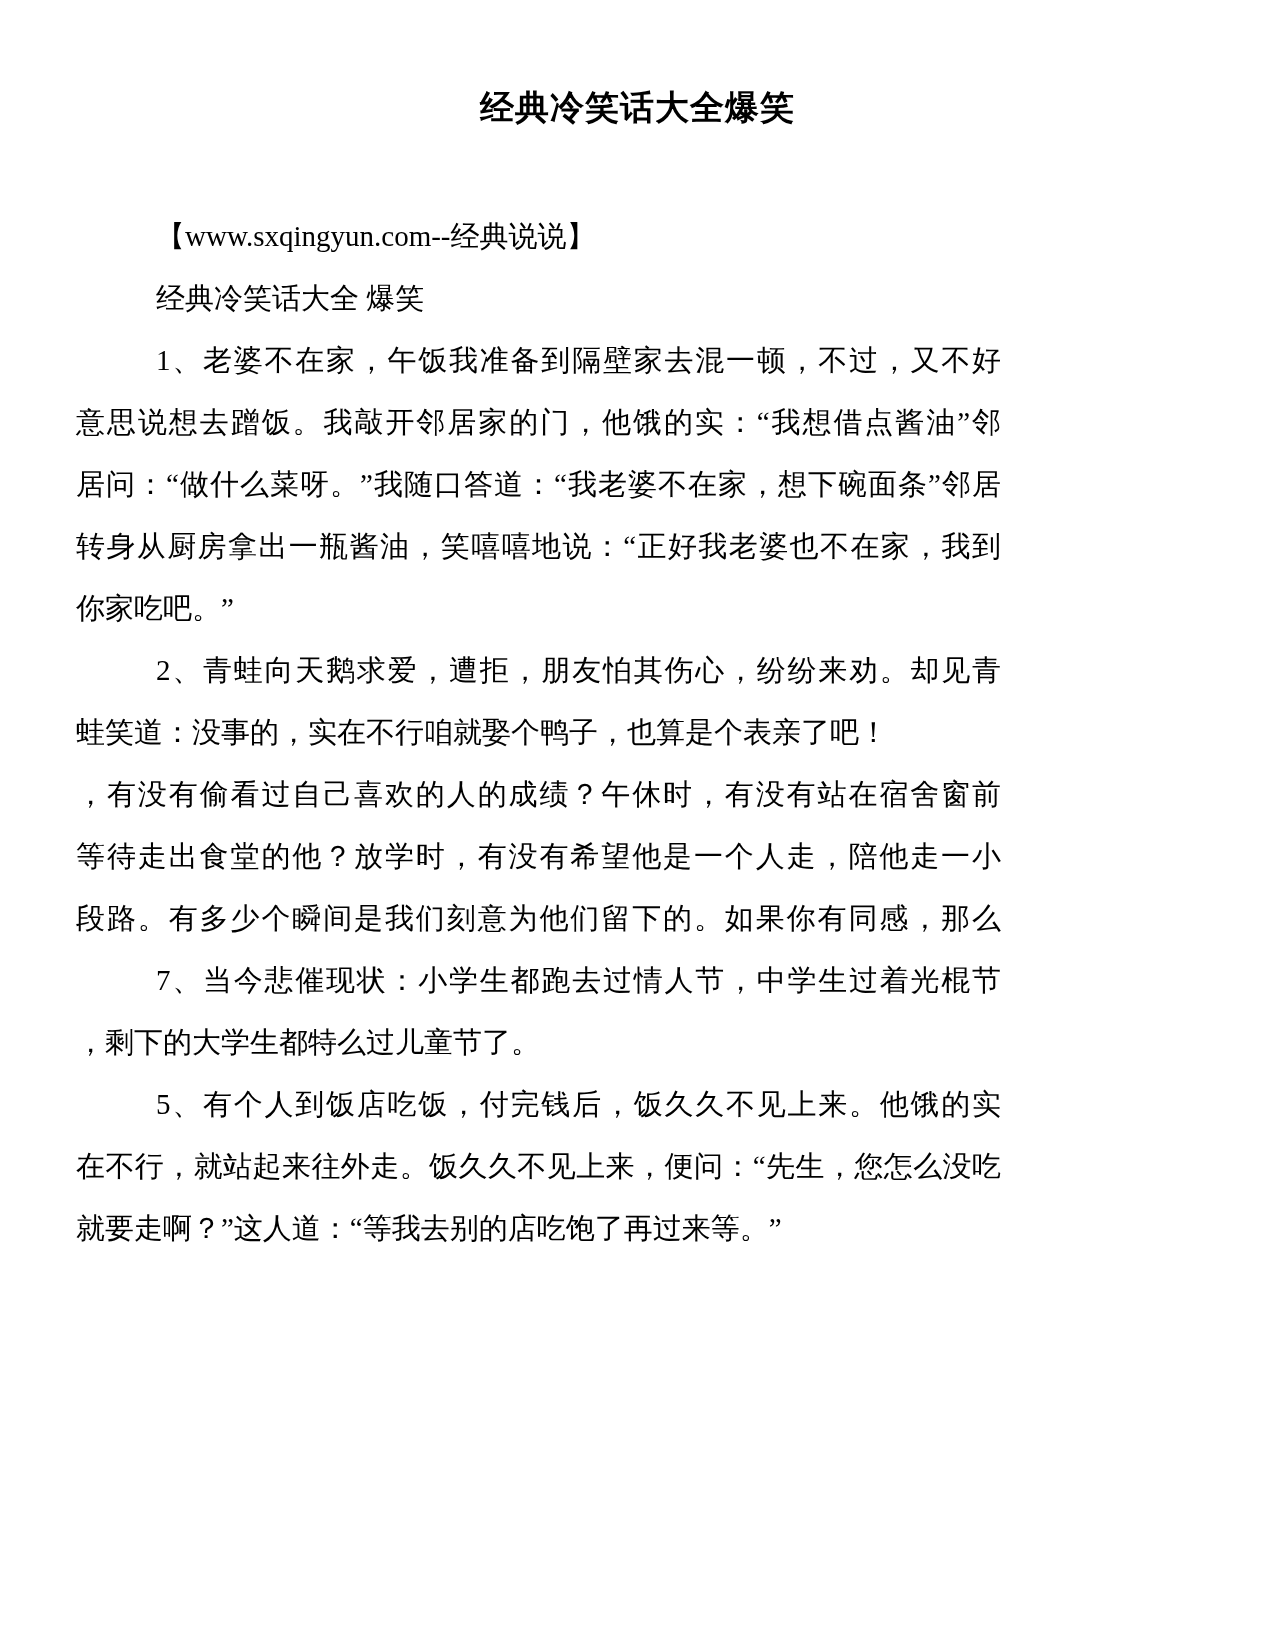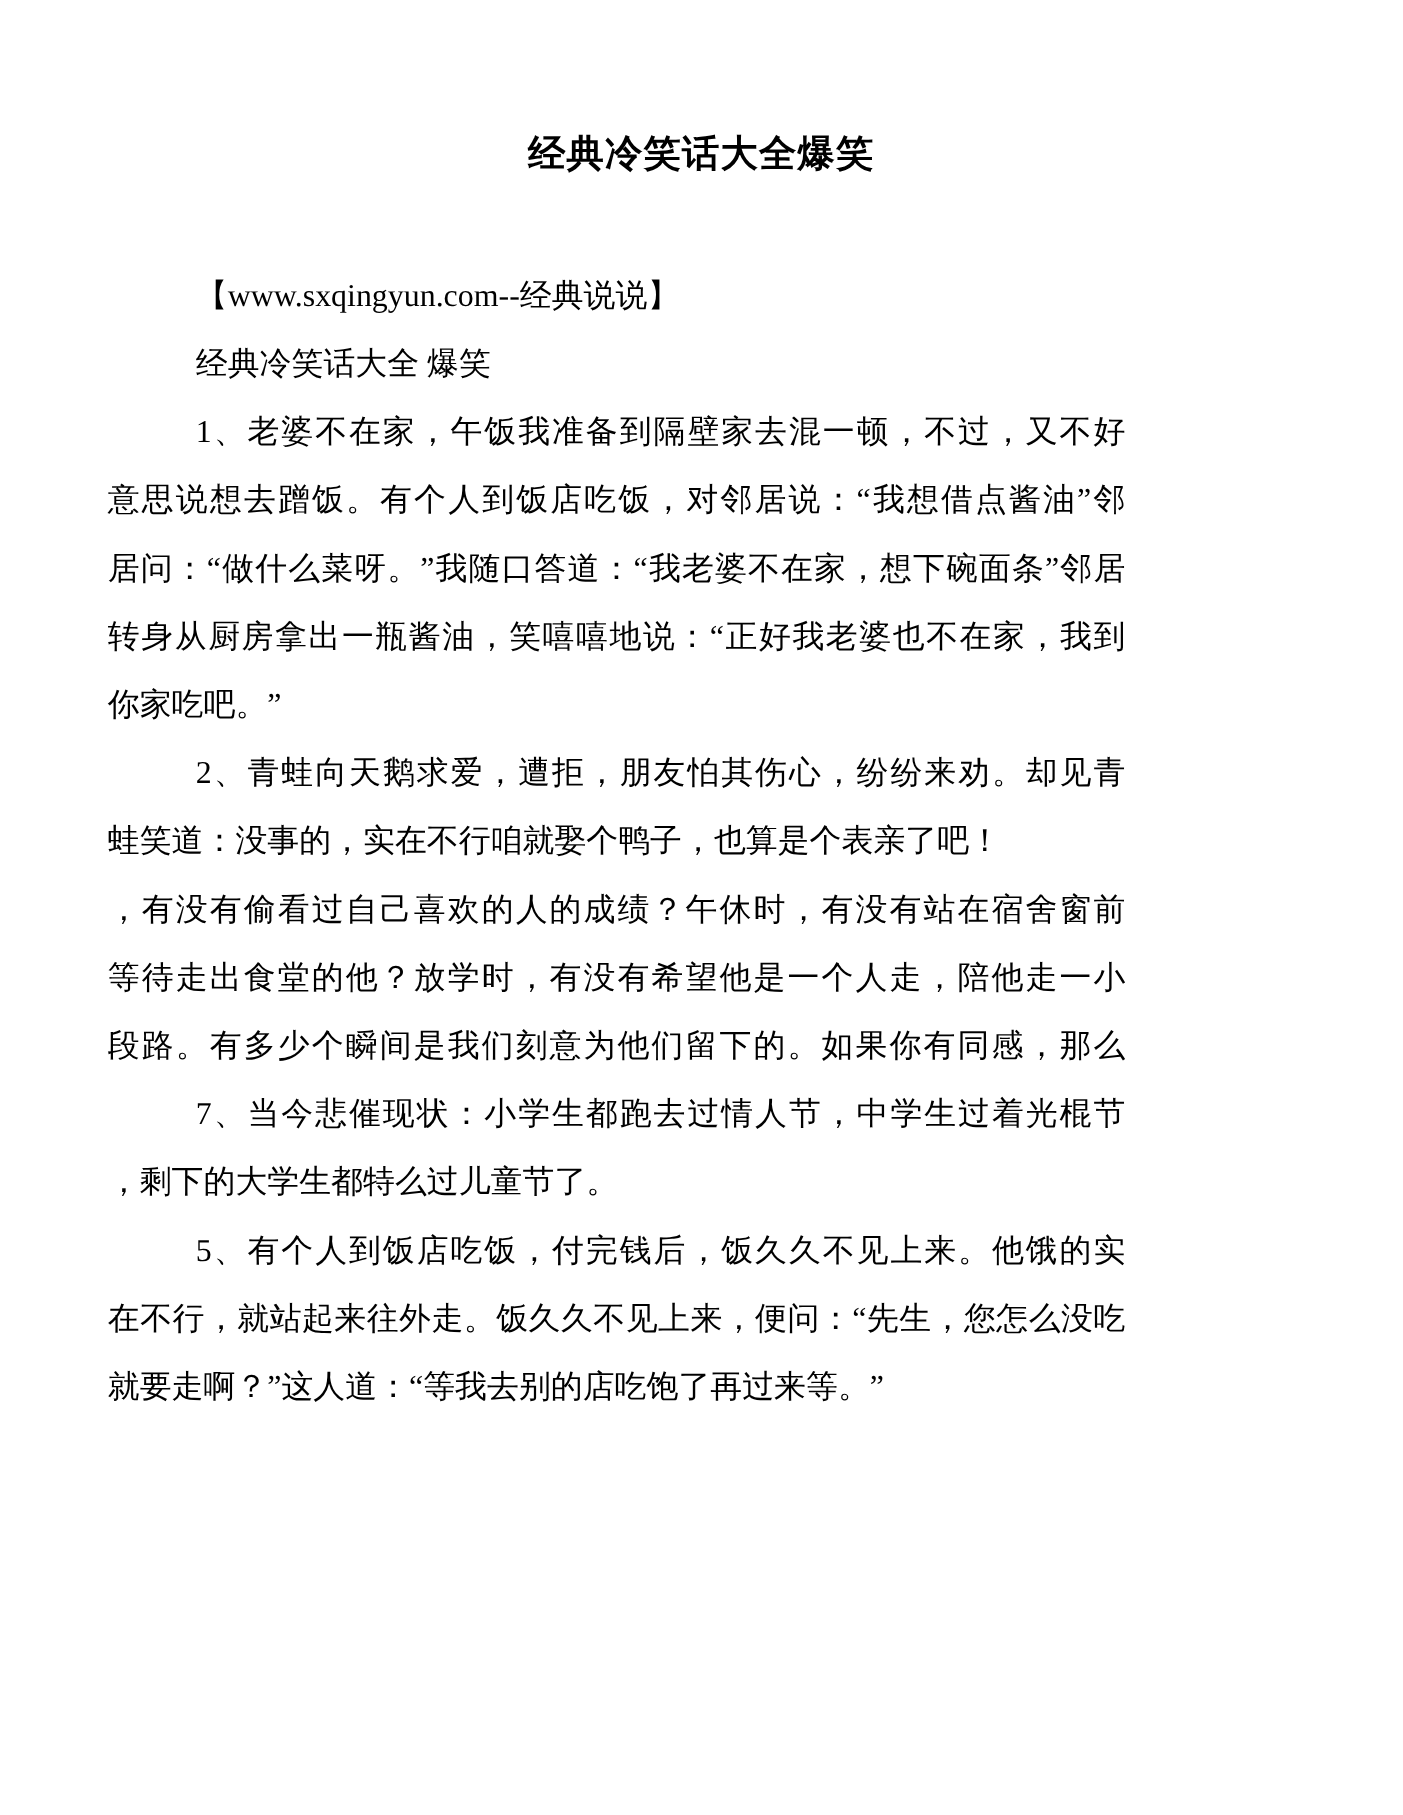--- a/index.html
+++ b/index.html
@@ -3,37 +3,37 @@
 <meta charset="utf-8">
 <style>
   * { margin: 0; padding: 0; box-sizing: border-box; }
   html, body { background: #ffffff; }
   .page {
     position: relative;
     width: 1275px;
     height: 1650px;
     background: #ffffff;
     overflow: hidden;
-    padding-top: 118px;
+    padding-top: 85px;
     font-family: "Liberation Serif", "DejaVu Serif", serif;
     color: #000000;
     border-radius: 16px;
   }
   .doc-title {
     text-align: center;
     font-family: "Liberation Sans", "DejaVu Sans", sans-serif;
     font-weight: bold;
     font-size: 34px;
     line-height: 45px;
     letter-spacing: 1px;
     color: #000000;
   }
   .doc-body {
     margin-top: 75px;
-    margin-left: 98px;
+    margin-left: 76px;
     width: 925px;
     font-size: 29px;
     color: #000000;
   }
   .line {
     line-height: 62px;
     height: 62px;
     text-align: left;
     white-space: nowrap;
     overflow: visible;
@@ -49,21 +49,21 @@
 </style>
 </head>
 <body>
 
 <div class="page">
   <h1 class="doc-title">经典冷笑话大全爆笑</h1>
   <div class="doc-body">
       <div class="line indent">【www.sxqingyun.com--经典说说】</div>
       <div class="line indent">经典冷笑话大全 爆笑</div>
       <div class="line indent fill">1、老婆不在家，午饭我准备到隔壁家去混一顿，不过，又不好</div>
-      <div class="line fill">意思说想去蹭饭。有个人到饭店吃饭，对邻居说：“我想借点酱油”邻</div>
+      <div class="line fill">意思说想去蹭饭。我敲开邻居家的门，他饿的实：“我想借点酱油”邻</div>
       <div class="line fill">居问：“做什么菜呀。”我随口答道：“我老婆不在家，想下碗面条”邻居</div>
       <div class="line fill">转身从厨房拿出一瓶酱油，笑嘻嘻地说：“正好我老婆也不在家，我到</div>
       <div class="line">你家吃吧。”</div>
       <div class="line indent fill">2、青蛙向天鹅求爱，遭拒，朋友怕其伤心，纷纷来劝。却见青</div>
       <div class="line">蛙笑道：没事的，实在不行咱就娶个鸭子，也算是个表亲了吧！</div>
       <div class="line fill">，有没有偷看过自己喜欢的人的成绩？午休时，有没有站在宿舍窗前</div>
       <div class="line fill">等待走出食堂的他？放学时，有没有希望他是一个人走，陪他走一小</div>
       <div class="line fill">段路。有多少个瞬间是我们刻意为他们留下的。如果你有同感，那么</div>
       <div class="line indent fill">7、当今悲催现状：小学生都跑去过情人节，中学生过着光棍节</div>
       <div class="line">，剩下的大学生都特么过儿童节了。</div>

